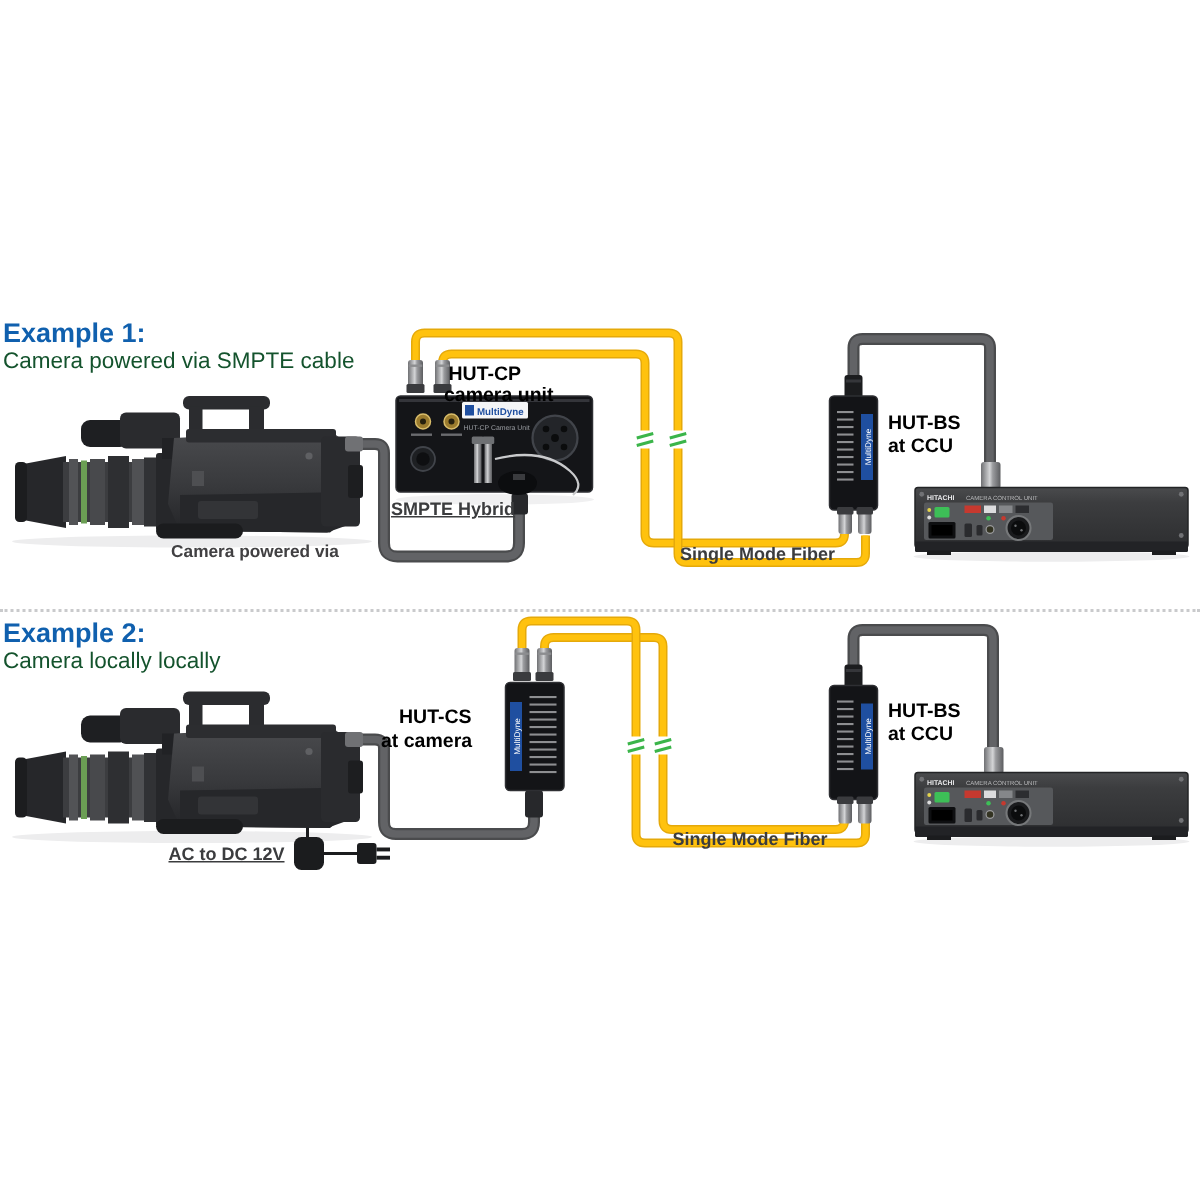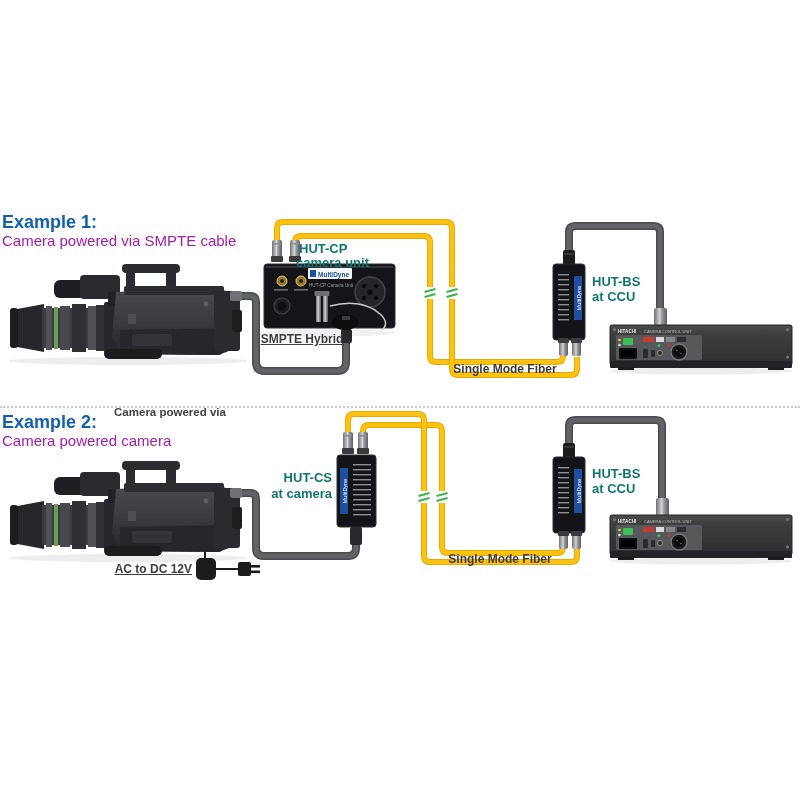--- a/index.html
+++ b/index.html
@@ -2,26 +2,26 @@
 <html><head>
 <meta charset="utf-8">
 <style>
   html,body{margin:0;padding:0;background:#ffffff;}
   #stage{
     position:relative;width:800px;height:800px;background:#ffffff;overflow:hidden;
     font-family:"Liberation Sans","DejaVu Sans",sans-serif;color:#414042;
   }
   .abs{position:absolute;}
   .ex-title{font-size:18px;font-weight:bold;color:#1060ae;}
-  .ex-subtitle{font-size:15px;color:#a21caf;}
-  .dev-label{font-size:13px;font-weight:bold;color:#0f766e;line-height:14px;}
+  .ex-subtitle{font-size:15px;color:#14532d;}
+  .dev-label{font-size:13px;font-weight:bold;color:#000000;line-height:14px;}
   .cable-label{font-size:12px;font-weight:bold;color:#3b3c3e;text-align:center;}
-  .caption{font-size:11.5px;font-weight:bold;color:#414042;text-align:center;line-height:13.5px;margin-top:44px;}
+  .caption{font-size:11.5px;font-weight:bold;color:#414042;text-align:center;line-height:13.5px;}
   .divider{border-top:2px dotted #c9cacc;height:0;}
-  .right{text-align:right;}
+  .right{}
   svg{display:block;}
 </style>
 </head>
 <body>
 
 <div id="stage">
 
   <svg class="abs" style="left:0;top:0" width="800" height="800" viewBox="0 0 800 800">
     <defs>
       <linearGradient id="metalV" x1="0" y1="0" x2="1" y2="0">
@@ -279,21 +279,21 @@
   <div class="abs dev-label" style="left:592px;top:275px;">HUT-BS</div>
   <div class="abs dev-label" style="left:592px;top:290px;">at CCU</div>
 
   <div class="abs caption" style="left:48px;top:362px;width:244px;">
     <div>Camera powered via</div>
   </div>
 
   <div class="abs divider" style="left:0;top:406px;width:800px;"></div>
 
   <div class="abs ex-title" style="left:2px;top:412px;text-align:right;">Example 2:</div>
-  <div class="abs ex-subtitle" style="left:2px;top:432px;">Camera powered camera</div>
+  <div class="abs ex-subtitle" style="left:2px;top:432px;">Camera locally locally</div>
 
   <div class="abs dev-label right" style="left:266px;top:471px;width:66px;">HUT-CS</div>
   <div class="abs dev-label right" style="left:254px;top:487px;width:78px;">at camera</div>
 
   <div class="abs cable-label right" style="left:110px;top:562px;width:82px;text-decoration:underline;">AC to DC 12V</div>
   <div class="abs cable-label" style="left:425px;top:552px;width:150px;">Single Mode Fiber</div>
 
   <div class="abs dev-label" style="left:592px;top:467px;">HUT-BS</div>
   <div class="abs dev-label" style="left:592px;top:482px;">at CCU</div>
 

